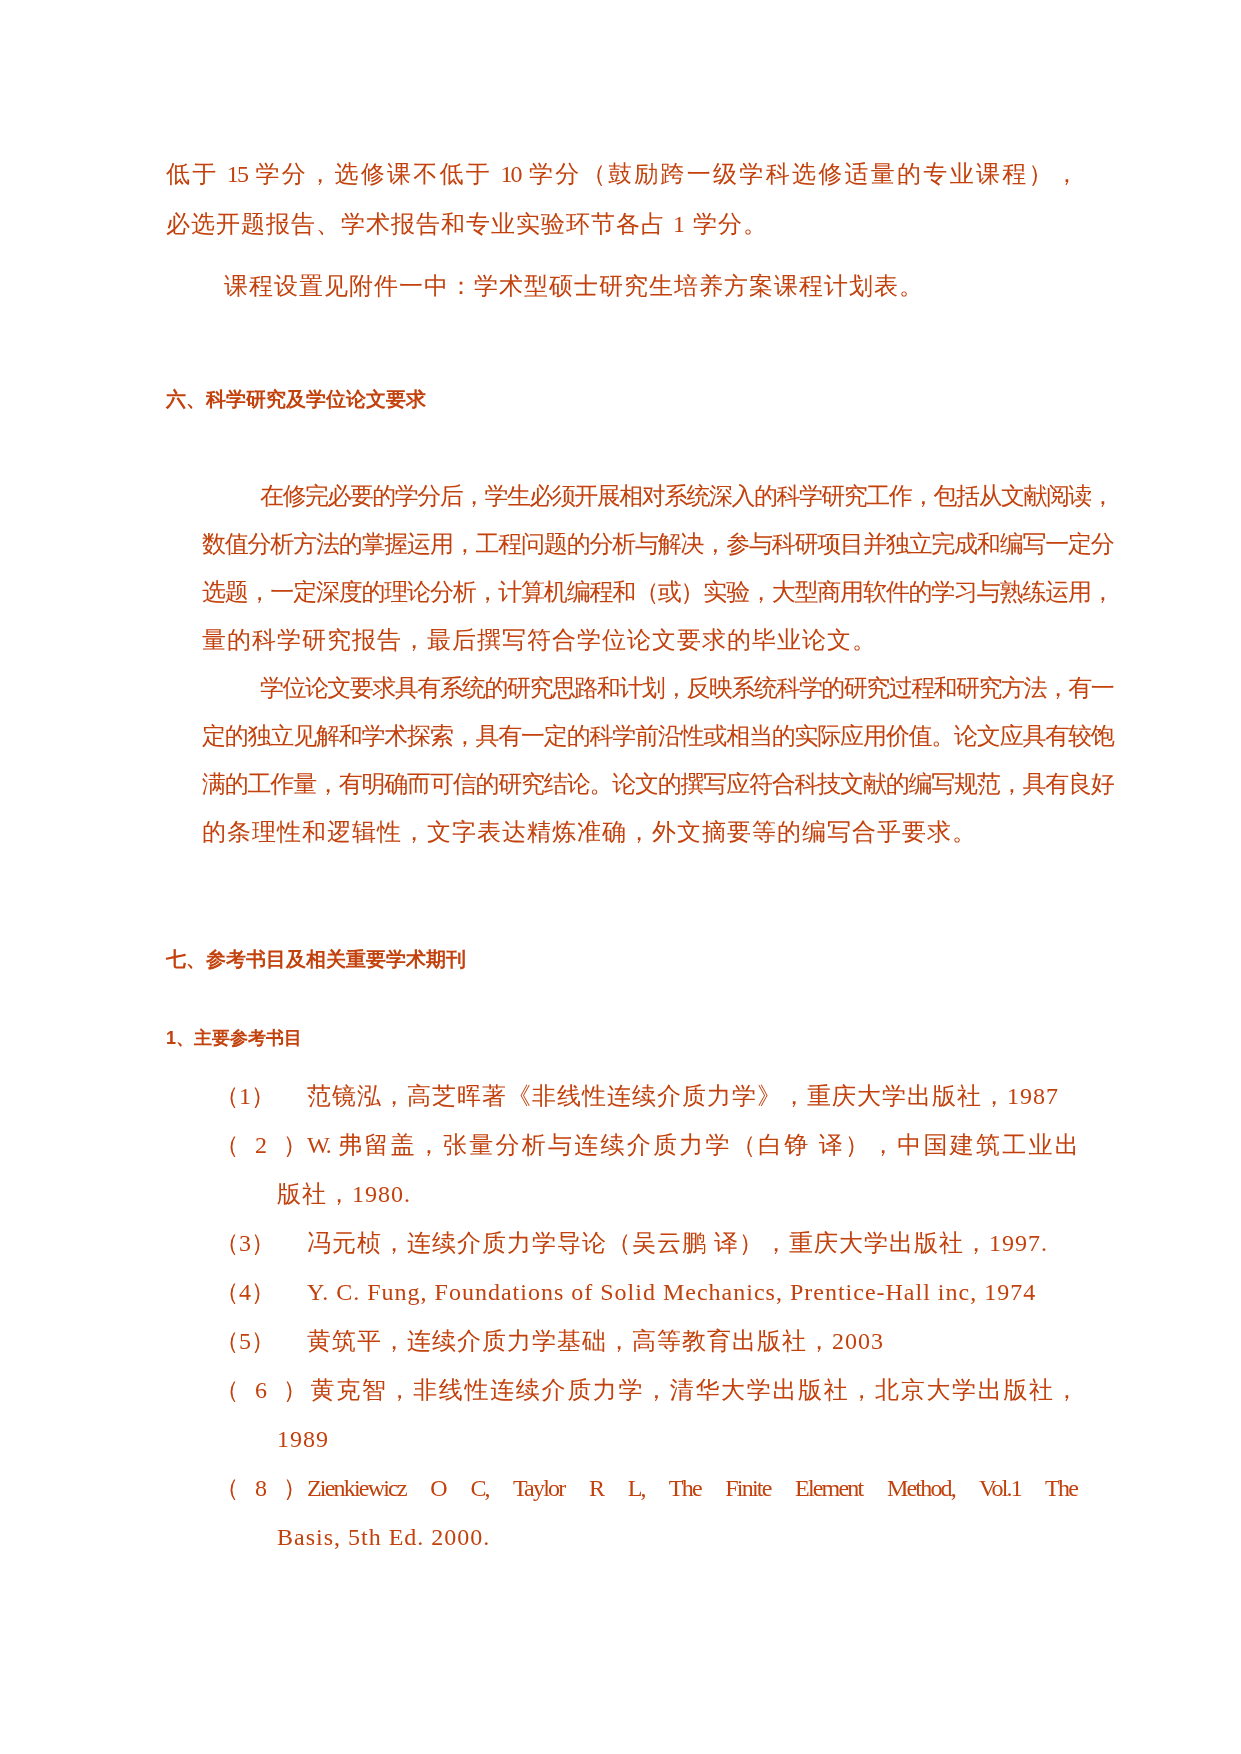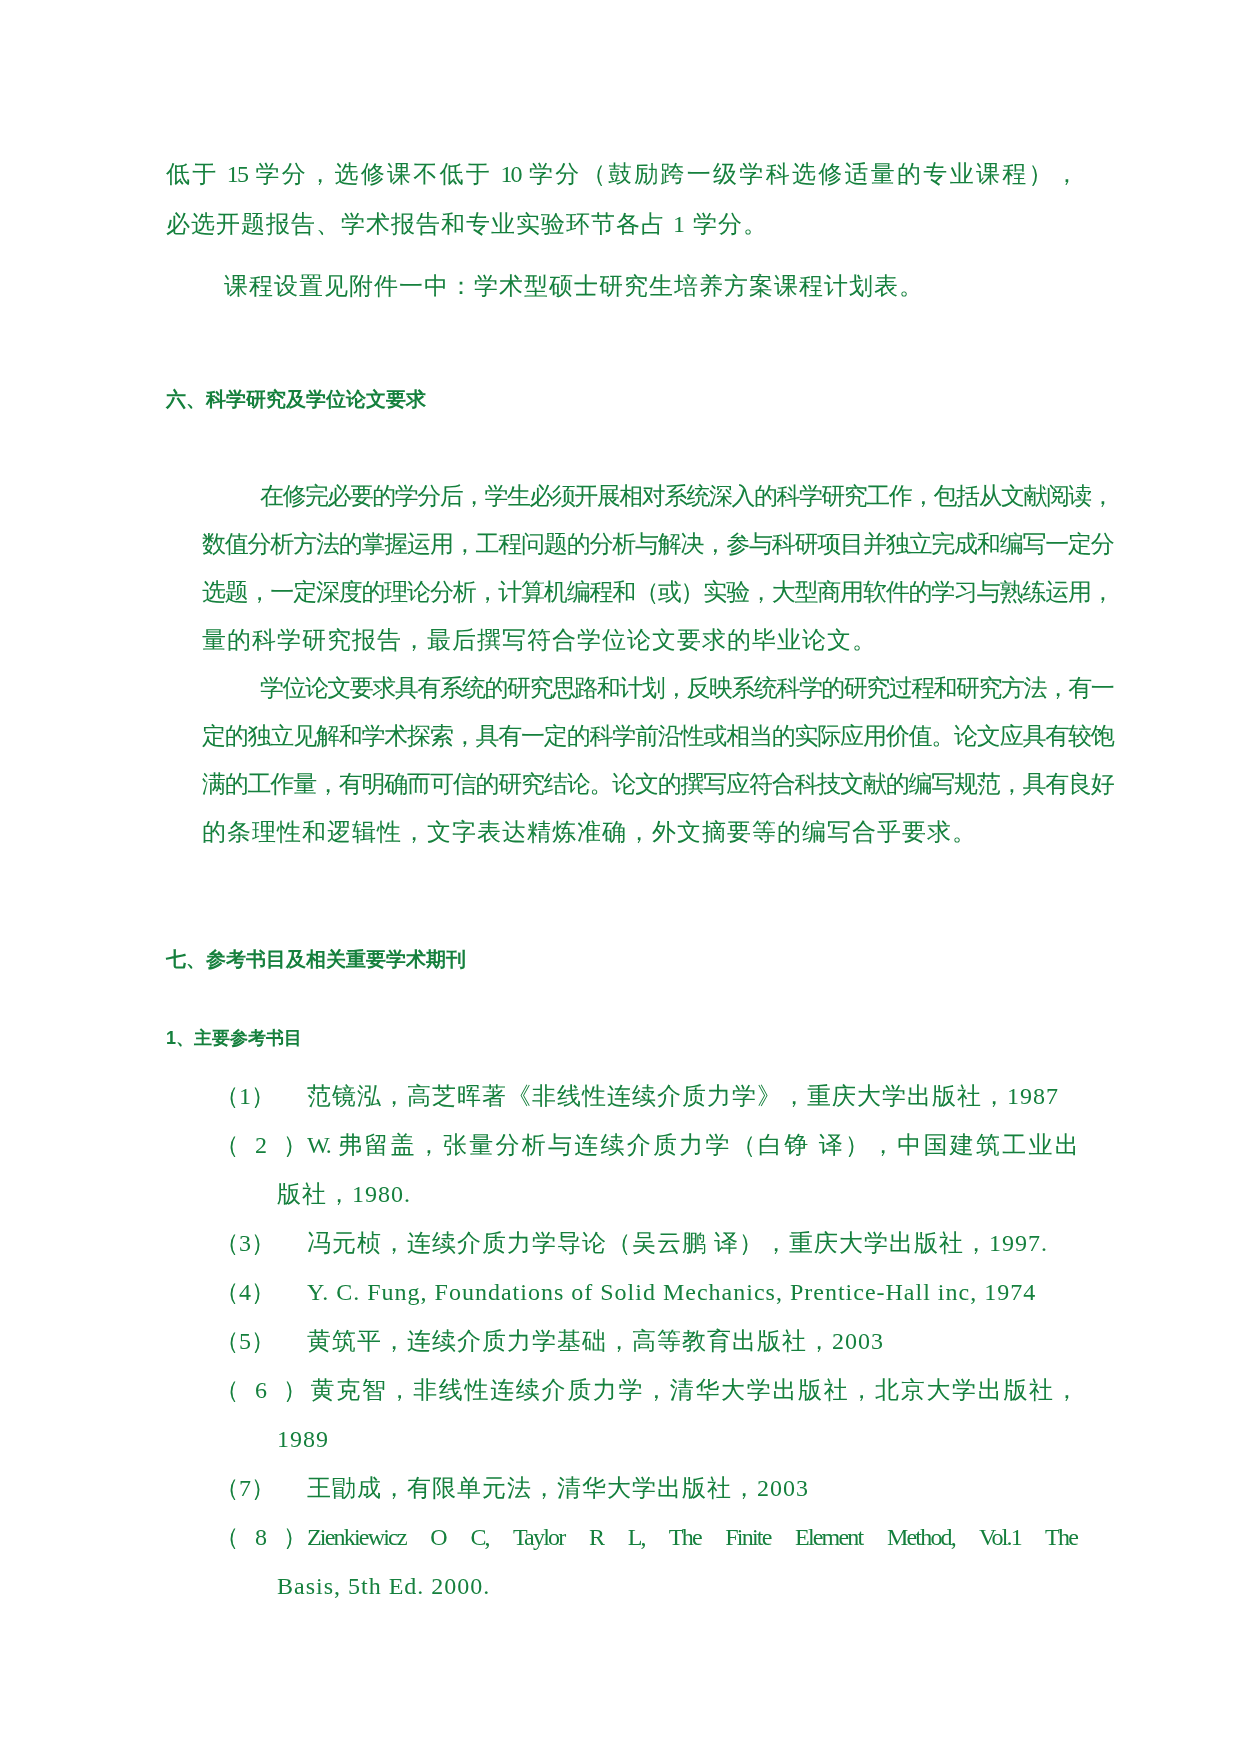--- a/index.html
+++ b/index.html
@@ -1,20 +1,20 @@
 <!DOCTYPE html>
 <html><head>
 <meta charset="utf-8">
 <style>
   html,body { margin:0; padding:0; background:#ffffff; }
   .page {
     position:relative;
     width:1241px; height:1754px;
     background:#ffffff;
-    color:#15803d;
+    color:#c2410c;
     font-family:"Liberation Serif","DejaVu Serif",serif;
     overflow:hidden;
   }
   .block { position:absolute; left:166px; width:911px; }
 
   
   .line {
     font-size:24px;
     line-height:48px;
     height:48px;
@@ -91,20 +91,19 @@
 
     <div class="line refline ref-first"><span class="ref-num">（3）</span><span>冯元桢，连续介质力学导论（吴云鹏 译），重庆大学出版社，1997.</span></div>
 
     <div class="line refline ref-first"><span class="ref-num">（4）</span><span>Y. C. Fung, Foundations of Solid Mechanics, Prentice-Hall inc, 1974</span></div>
 
     <div class="line refline ref-first"><span class="ref-num">（5）</span><span>黄筑平，连续介质力学基础，高等教育出版社，2003</span></div>
 
     <div class="line refline ref-first jline"><span class="ref-num">（6）</span><span>黄克智，非线性连续介质力学，清华大学出版社，北京大学出版社，</span></div>
     <div class="line refline ref-cont">1989</div>
 
-    <div class="line refline ref-first"><span class="ref-num">（7）</span><span>王勖成，有限单元法，清华大学出版社，2003</span></div>
 
     <div class="line refline ref-first jline"><span class="ref-num">（8）</span><span>Zienkiewicz O C, Taylor R L, The Finite Element Method, Vol.1 The</span></div>
     <div class="line refline ref-cont">Basis, 5th Ed. 2000.</div>
 
   </div>
 
 </div>
 
 </body></html>

